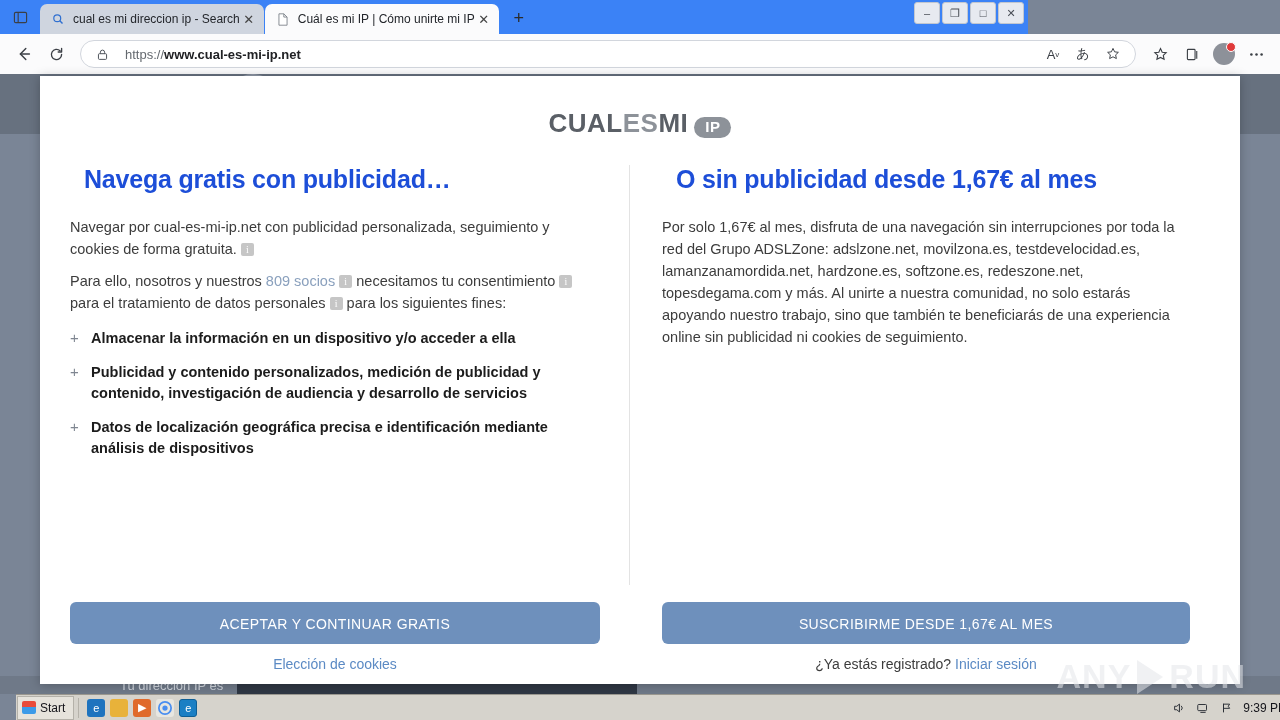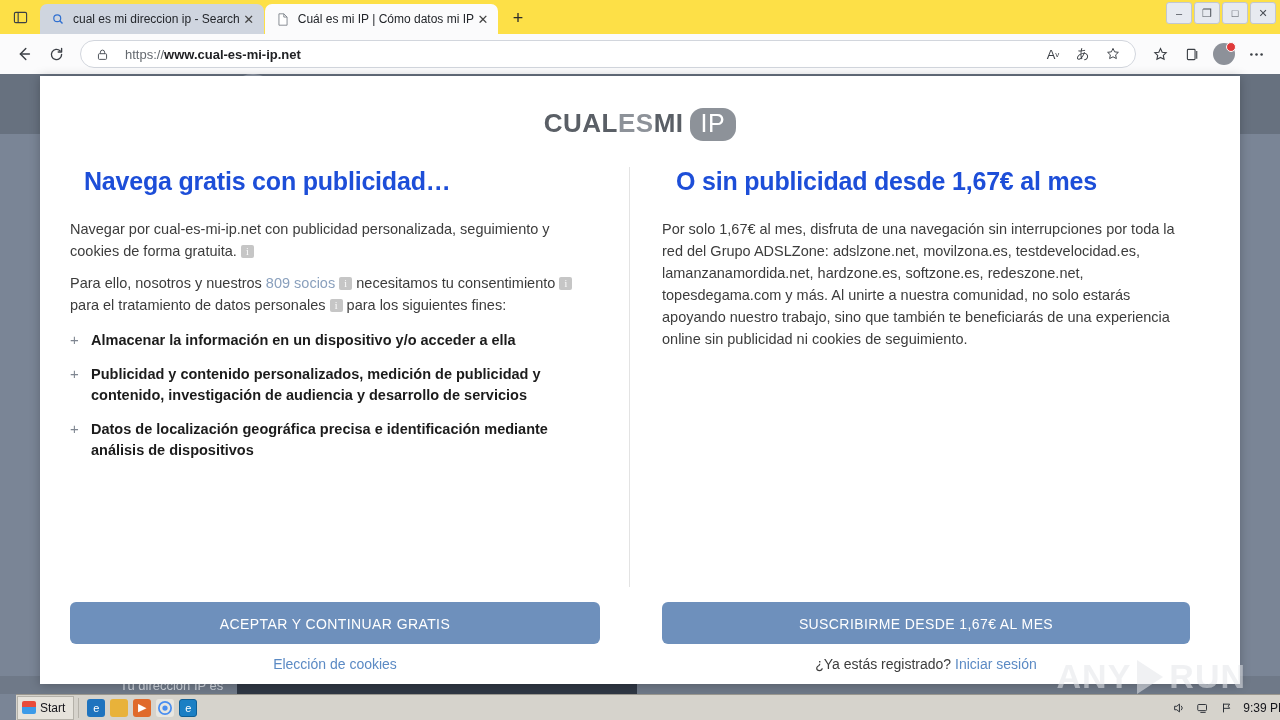--- a/index.html
+++ b/index.html
@@ -11,22 +11,22 @@
     background: #fff;
   }
   #screen {
     position: relative;
     width: 1280px; height: 720px;
     background: #7a8596;
   }
 
   
   .browser-top {
-    position: absolute; left: 0; top: 0; width: 1280px; height: 34px;
-    background: #fde047;
+    position: absolute; left: 0; top: 0; width: 1028px; height: 34px;
+    background: #3b82f6;
     display: flex; align-items: flex-start;
   }
   .tabstrip { display: flex; align-items: flex-end; height: 34px; }
   .sys-tab-btn {
     width: 40px; height: 34px; display: flex; align-items: center; justify-content: center;
   }
   .sys-tab-btn svg { display: block; }
   .tab {
     height: 30px; border-radius: 7px 7px 0 0;
     display: flex; align-items: center;
@@ -131,22 +131,22 @@
     box-shadow: 0 1px 10px rgba(0,0,0,.25);
   }
   .modal-logo {
     width: 100%; text-align: center; padding-top: 32px;
     font-size: 26px; letter-spacing: .5px;
   }
   .logo-cual { color: #5a5f66; font-weight: 700; }
   .logo-es { color: #8d9299; font-weight: 700; }
   .logo-mi { color: #5a5f66; font-weight: 700; }
   .logo-ip {
-    display: inline-block; background: #8d9299; color: #fff; font-weight: 400;
-    border-radius: 13px; padding: 1px 11px 3px; margin-left: 6px; font-size: 25px;
+    display: inline-block; background: #8d9299; color: #fff; font-weight: 700;
+    border-radius: 13px; padding: 1px 11px 3px; margin-left: 6px; font-size: 15px;
   }
 
   .cols {
     display: flex;
     padding: 0 30px;
     margin-top: 26px;
     height: 420px;
   }
   .col {
     width: 560px; padding: 0 0 0 0;
@@ -279,21 +279,21 @@
         <span class="tab-close">✕</span>
       </div>
 
       <div class="tab active">
         <span class="favicon">
           <svg width="12" height="13" viewBox="0 0 14 16">
               <path d="M2 1h6l4 4v10H2z" fill="#fff" stroke="#7c8189" stroke-width="1.1"></path>
               <path d="M8 1v4h4" fill="none" stroke="#7c8189" stroke-width="1.1"></path>
             </svg>
         </span>
-        <span class="tab-title">Cuál es mi IP | Cómo datos mi IP</span>
+        <span class="tab-title">Cuál es mi IP | Cómo unirte mi IP</span>
         <span class="tab-close">✕</span>
       </div>
 
       <div class="newtab">+</div>
     </div>
 
     <div class="win-controls">
       <div class="win-btn">–</div>
       <div class="win-btn">❐</div>
       <div class="win-btn">□</div>

